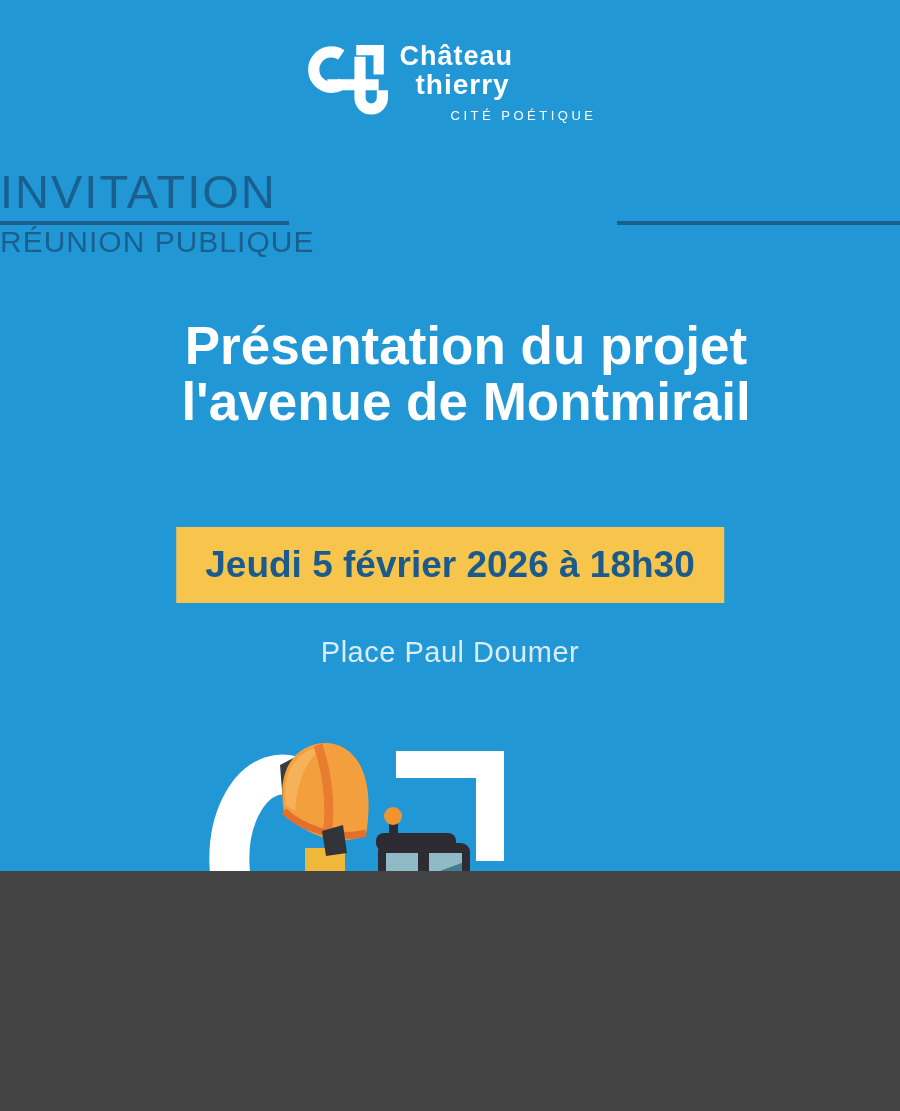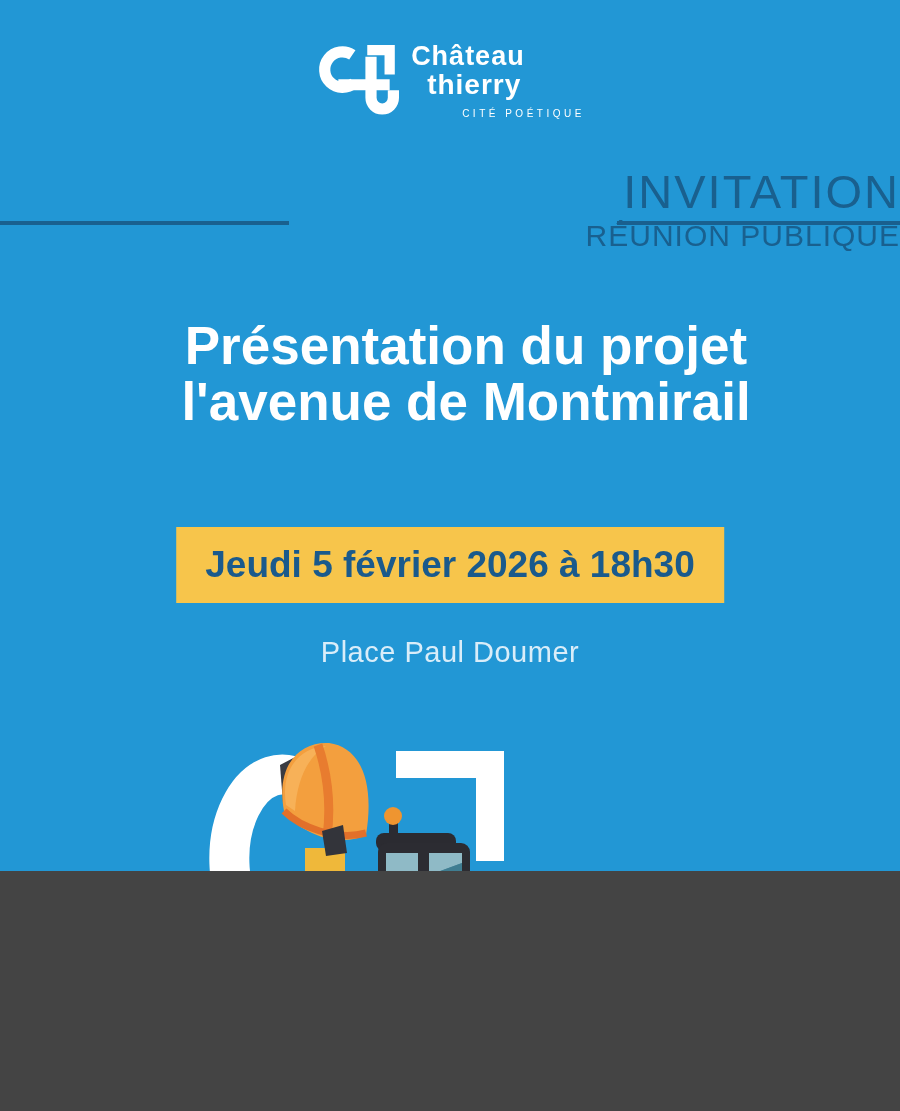--- a/index.html
+++ b/index.html
@@ -8,25 +8,25 @@
     background:#2297d5; overflow:hidden;
     font-family:"Liberation Sans", sans-serif;
   }
   
   .logo { position:absolute; top:41px; left:0; right:0;
     display:flex; justify-content:center; align-items:flex-start; gap:12px; color:#fff; }
   .logo-mark { width:84px; height:76px; margin-top:2px; flex:0 0 auto; }
   .logo-text { display:flex; flex-direction:column; }
   .logo-line1 { font-size:27px; font-weight:700; letter-spacing:1px; }
   .logo-line2 { font-size:28px; font-weight:700; letter-spacing:1px; margin:-3px 0 0 16px; }
-  .logo-tagline { font-size:10px; font-weight:400; letter-spacing:3.5px; margin:7px 0 0 18px;padding-left:33px; }
+  .logo-tagline { font-size:13px; font-weight:400; letter-spacing:3.5px; margin:7px 0 0 18px;padding-left:33px; }
   
-  .kicker { position:absolute; top:165px; width:100%; text-align:right; color:#19608f; }
+  .kicker { position:absolute; top:165px; width:100%; text-align:left; color:#19608f; }
   .kicker-title { font-size:47px; font-weight:400; letter-spacing:2px; line-height:54px; }
-  .kicker-sub   { font-size:30px; font-weight:400; letter-spacing:1px; line-height:34px; }
+  .kicker-sub   { font-size:30px; font-weight:400; letter-spacing:1px; line-height:34px;margin-top:6px; }
   .rule { position:absolute; top:221px; height:4px; background:#19608f; }
   .rule-left  { left:0;  width:289px; }
   .rule-right { right:0; width:283px; }
   
   .title { position:absolute; top:302px; left:0; width:100%; margin:16px;
     text-align:center; color:#fff; font-size:53px; line-height:56px; font-weight:700; }
   .title span { display:block; }
   
   .banner { position:absolute; top:527px; left:50%; transform:translateX(-50%);
     background:#f7c54b; color:#1a5a8c; font-weight:700; font-size:37px;

